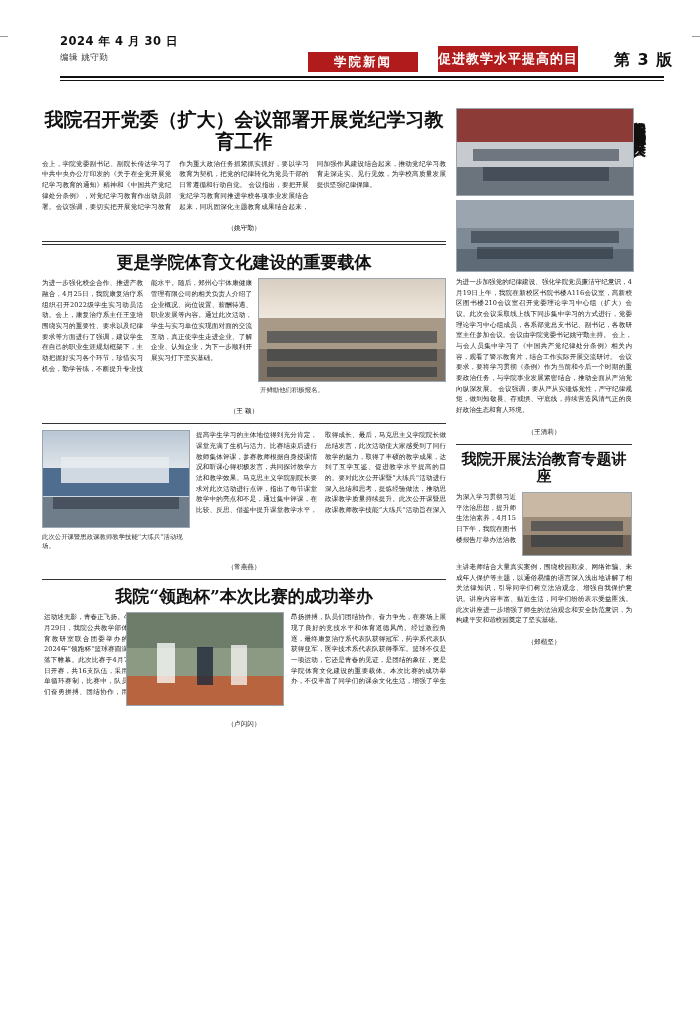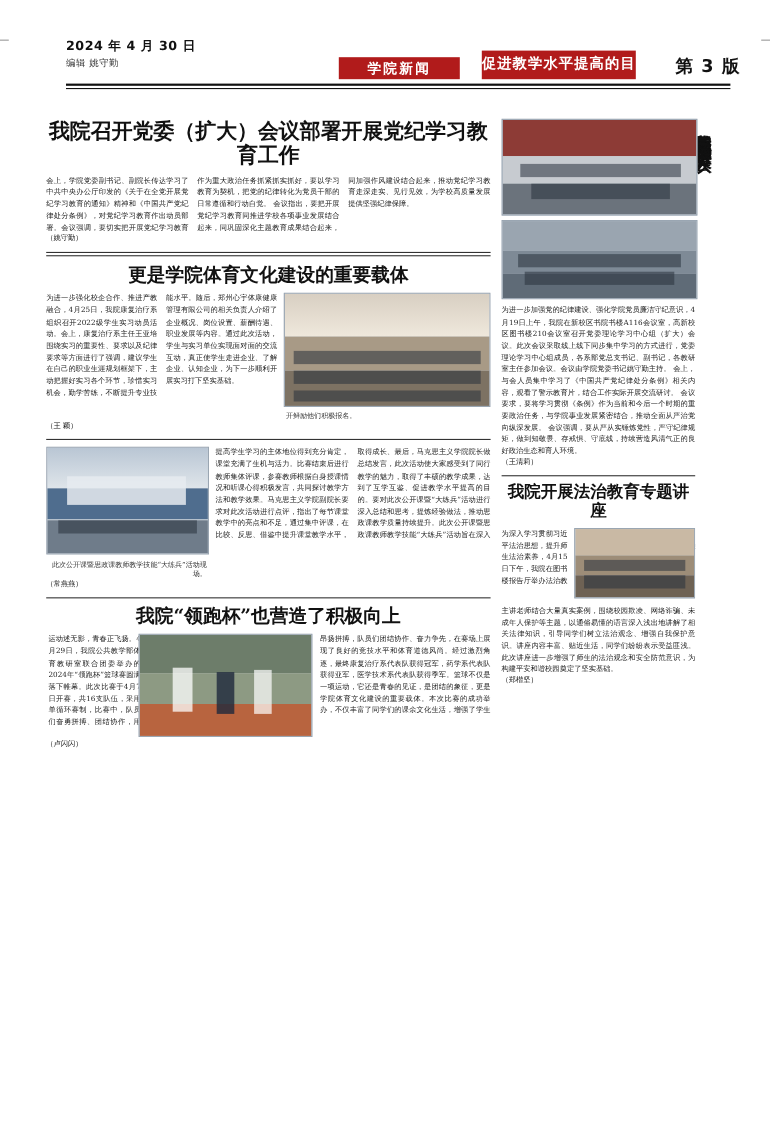--- a/index.html
+++ b/index.html
@@ -52,21 +52,21 @@
   .photo .ph-row{position:absolute;background:rgba(40,50,60,.55);}
   .photo.warm .ph-sky{background:linear-gradient(#d8cfc2,#efe8dc);}
   .photo.warm .ph-mid{background:#a89a86;}
   .photo.warm .ph-bot{background:#7d7263;}
   .photo.red .ph-mid{background:#9e4a43;}
   .photo.green .ph-bot{background:#5d7a58;}
   .photo.blue .ph-mid{background:#4f6d8e;}
 
   .caption{font-size:6.4px;text-align:center;color:#333;margin-top:2px;
       font-family:"DejaVu Serif","Liberation Serif",serif;}
-  .signoff{font-size:6.6px;text-align:left;font-family:"DejaVu Serif","Liberation Serif",serif;margin-top:0;}
+  .signoff{font-size:6.6px;text-align:center;font-family:"DejaVu Serif","Liberation Serif",serif;margin-top:12px;}
 
   .hr-thin{border-top:1px solid #333;margin:7px 0 6px 0;}
   .hr-dbl{border-top:1px solid #333;border-bottom:1px solid #333;height:2px;margin:8px 0 7px 0;}
 
   .art-block{margin-bottom:6px;}
   .flow{overflow:hidden;}
   .fl-img{float:left;margin:0 6px 3px 0;}
   .fr-img{float:right;margin:0 0 3px 6px;}
 
   .right-divider{border-top:1px solid #333;margin:7px 0 6px 0;}
@@ -132,28 +132,28 @@
           <div class="ph-sky"></div>
             <div class="ph-mid"></div>
             <div class="ph-bot"></div>
           <div class="ph-row" style="left:18px;top:26px;width:108px;height:26px;background:rgba(230,235,240,.85);"></div>
           <div class="ph-row" style="left:10px;top:66px;width:126px;height:12px;"></div>
         </div>
         <div class="body-txt cols2" style="height:96px;">
           <span>提高学生学习的主体地位得到充分肯定，课堂充满了生机与活力。比赛结束后进行教师集体评课，参赛教师根据自身授课情况和听课心得积极发言，共同探讨教学方法和教学效果。马克思主义学院副院长要求对此次活动进行点评，指出了每节课堂教学中的亮点和不足，通过集中评课，在比较、反思、借鉴中提升课堂教学水平，取得成长、最后，马克思主义学院院长做总结发言，此次活动使大家感受到了同行教学的魅力，取得了丰硕的教学成果，达到了互学互鉴、促进教学水平提高的目的。要对此次公开课暨“大练兵”活动进行深入总结和思考，提炼经验做法，推动思政课教学质量持续提升。此次公开课暨思政课教师教学技能“大练兵”活动旨在深入贯彻落实中共河南省委教育工作领导小组关于新时代学校思政课建设的意见精神，以赛促教、以赛促学，切实提高思政课教师的教学能力和水平，努力打造一批学生喜爱、终身受益的思政“金课”。</span>
         </div>
       </div>
-      <div class="caption" style="text-align:right;width:146px;">此次公开课暨思政课教师教学技能“大练兵”活动现场。</div>
+      <div class="caption" style="text-align:left;width:146px;">此次公开课暨思政课教师教学技能“大练兵”活动现场。</div>
       <div class="signoff">（常燕燕）</div>
     </div>
 
     <div class="hr-thin"></div>
 
     <div class="art-block">
-      <h2 class="art med">我院“领跑杯”也营造了积极向上</h2>
+      <h2 class="art med">我院“领跑杯”本次比赛的成功举办</h2>
       <div class="flow">
         <div class="photo green" style="width:156px;height:92px;float:left;margin:0 7px 2px 84px;">
           <div class="ph-sky" style="background:#6d7d6a;"></div>
           <div class="ph-mid" style="background:#8d9a83;"></div>
           <div class="ph-bot" style="background:#b8643f;"></div>
           <div class="ph-row" style="left:30px;top:30px;width:18px;height:40px;background:rgba(255,255,255,.75);"></div>
           <div class="ph-row" style="left:70px;top:34px;width:16px;height:38px;background:rgba(30,40,60,.8);"></div>
           <div class="ph-row" style="left:104px;top:32px;width:16px;height:40px;background:rgba(255,255,255,.7);"></div>
         </div>
         <div class="body-txt cols1" style="width:84px;float:left;margin-left:-247px;height:92px;">

